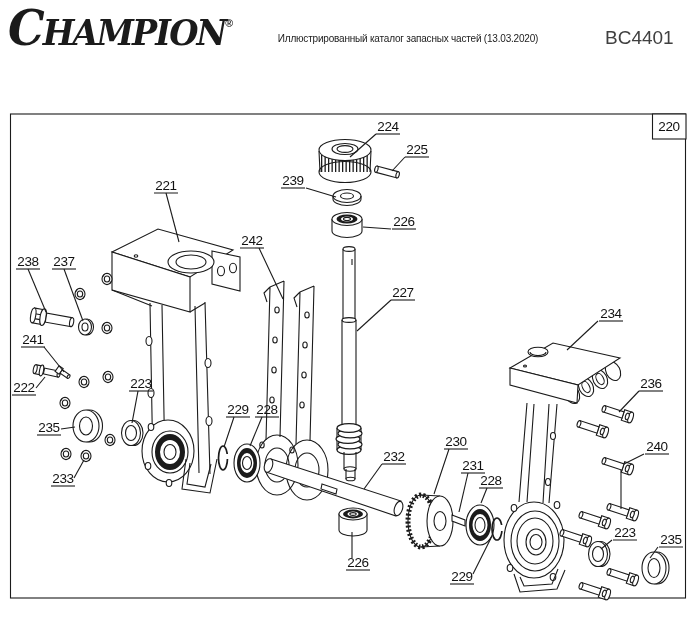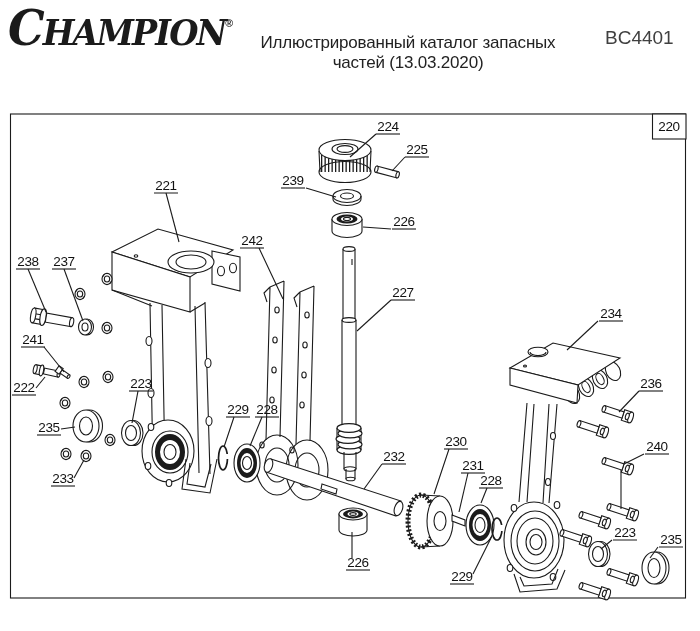--- a/index.html
+++ b/index.html
@@ -4,21 +4,21 @@
 <style>
   html,body{margin:0;padding:0;background:#fff;}
   .page{position:relative;width:700px;height:631px;background:#fff;overflow:hidden;
         font-family:"Liberation Sans",sans-serif;color:#1b1b1b;border-radius:23px;}
   .logo{position:absolute;left:8px;top:4px;font-family:"DejaVu Serif",serif;
         font-style:italic;font-weight:bold;white-space:nowrap;transform:scaleX(.96);transform-origin:left top;}
   .brand{display:inline-block;font-size:35px;letter-spacing:-2px;line-height:48px;}
   .brand::first-letter{font-size:48px;}
   .reg{font-size:11px;vertical-align:18px;font-style:normal;font-family:"Liberation Sans",sans-serif;}
   .subtitle{position:absolute;left:238px;top:33px;width:340px;text-align:center;
-            font-size:17px;letter-spacing:-.2px;color:#222;}
+            font-size:10px;letter-spacing:-.2px;color:#222;}
   .model{position:absolute;left:605px;top:27px;font-size:19px;color:#404040;}
   svg{position:absolute;left:0;top:0;}
   .ln{stroke:#1b1b1b;stroke-width:1.1;fill:none;}
   .part{fill:#fff;stroke:#1b1b1b;stroke-width:1.1;}
   .dark{fill:#1b1b1b;stroke:none;}
   .callout-text{font-family:"Liberation Sans",sans-serif;font-size:13.5px;fill:#111;
                 text-anchor:middle;letter-spacing:-.3px;}
 </style>
 </head>
 <body>

